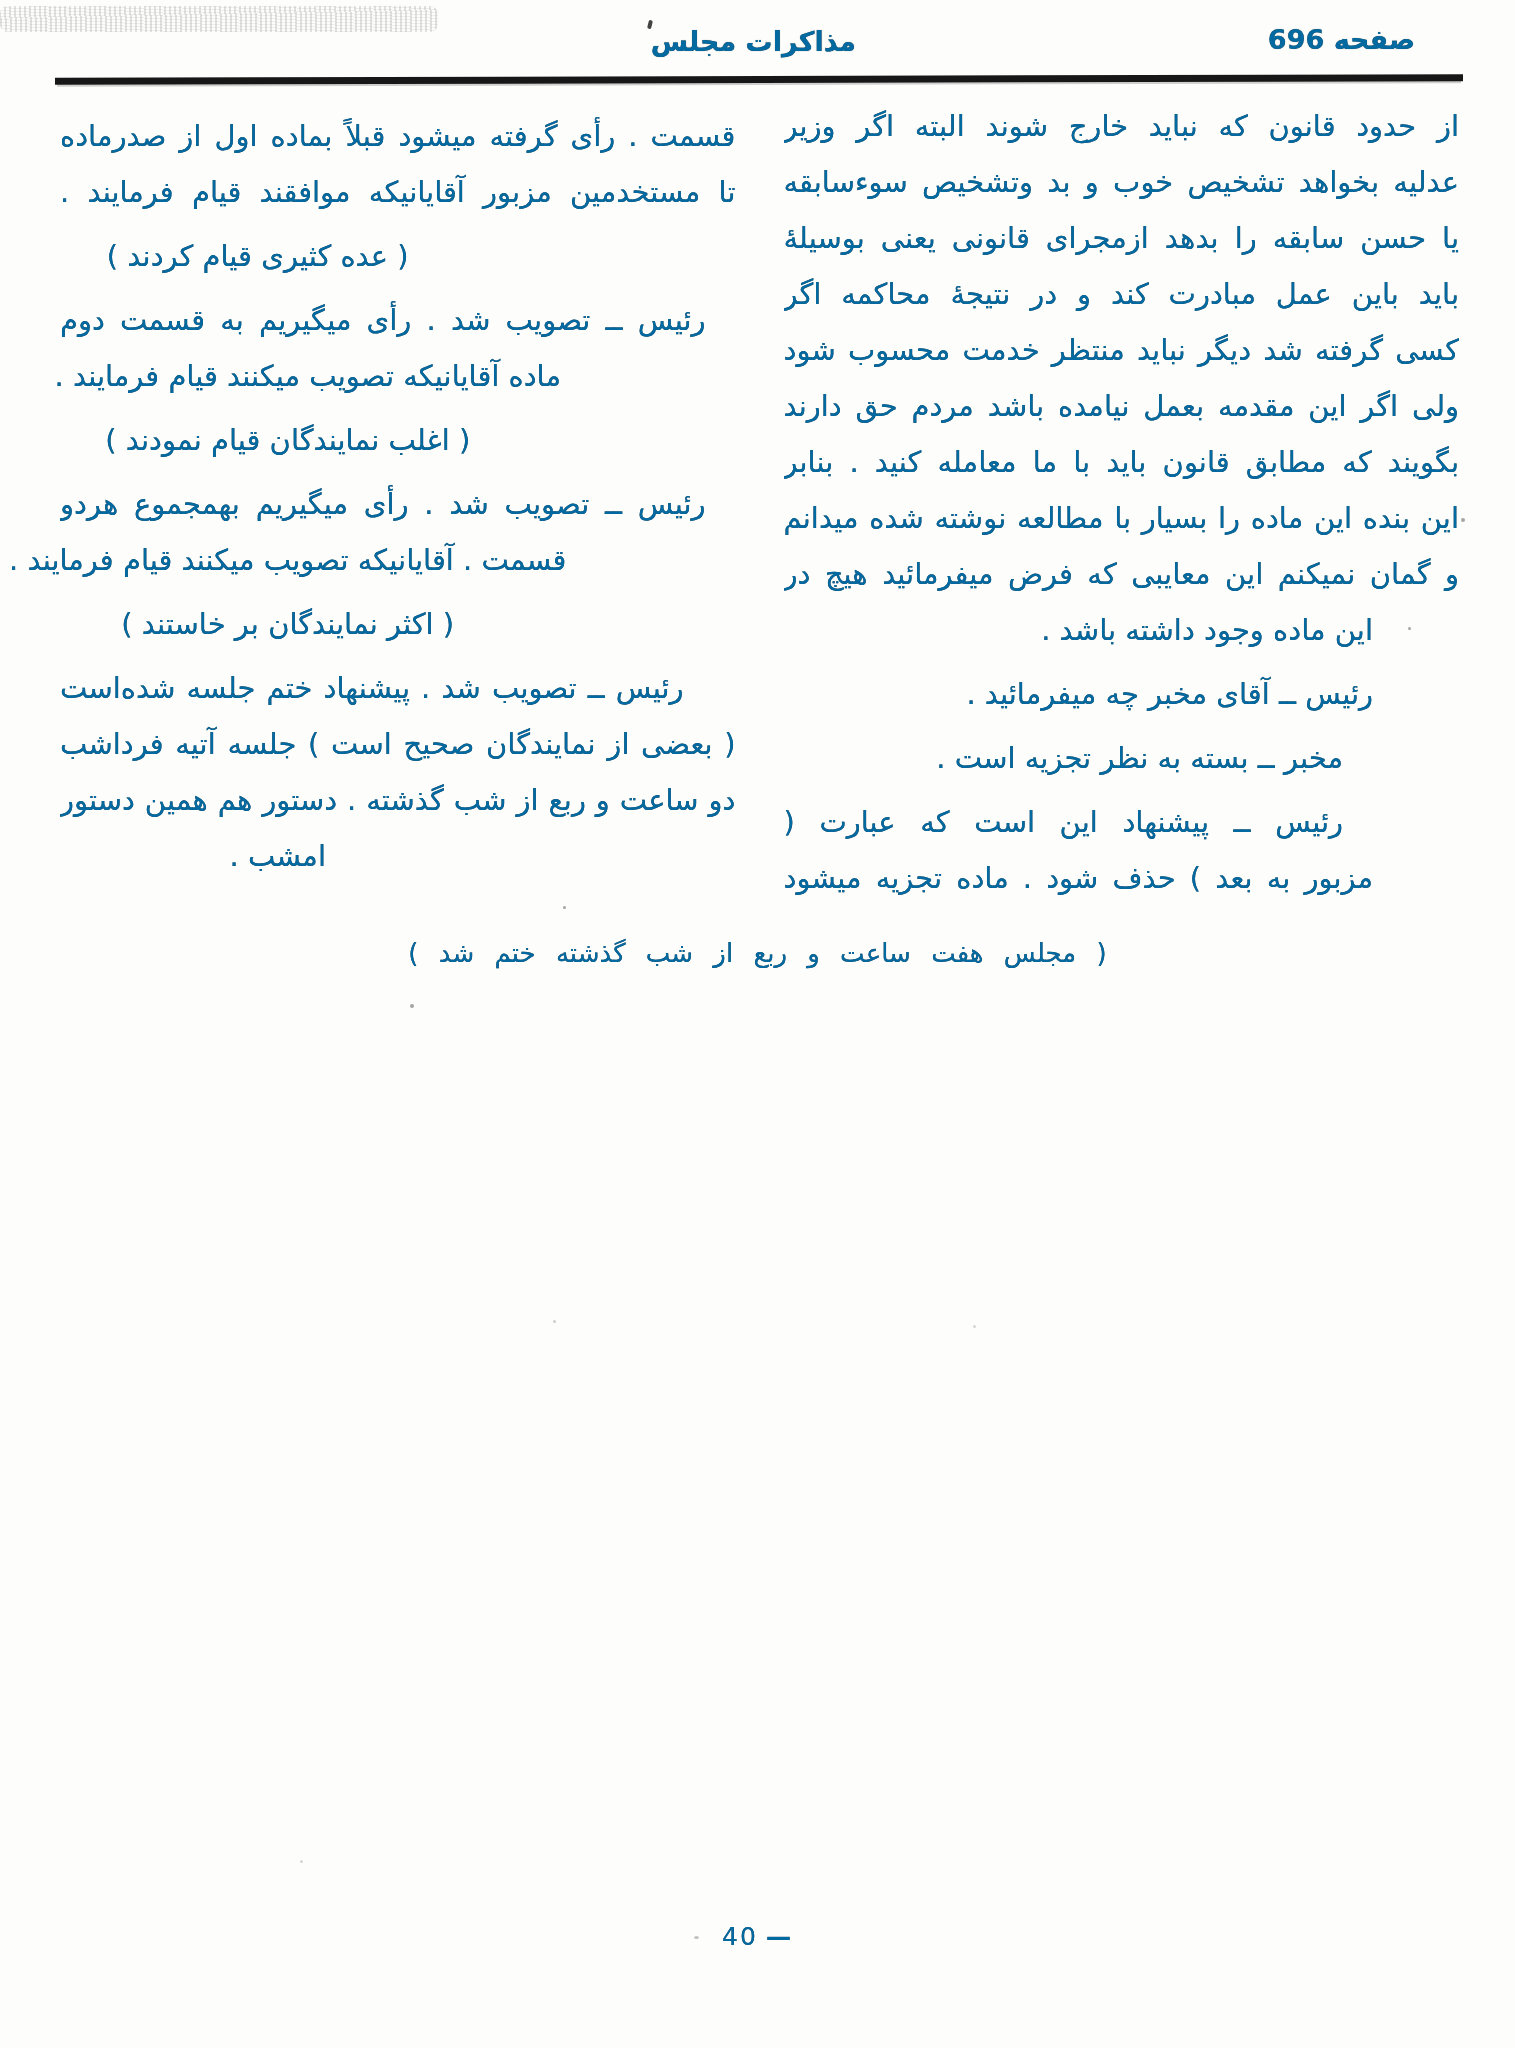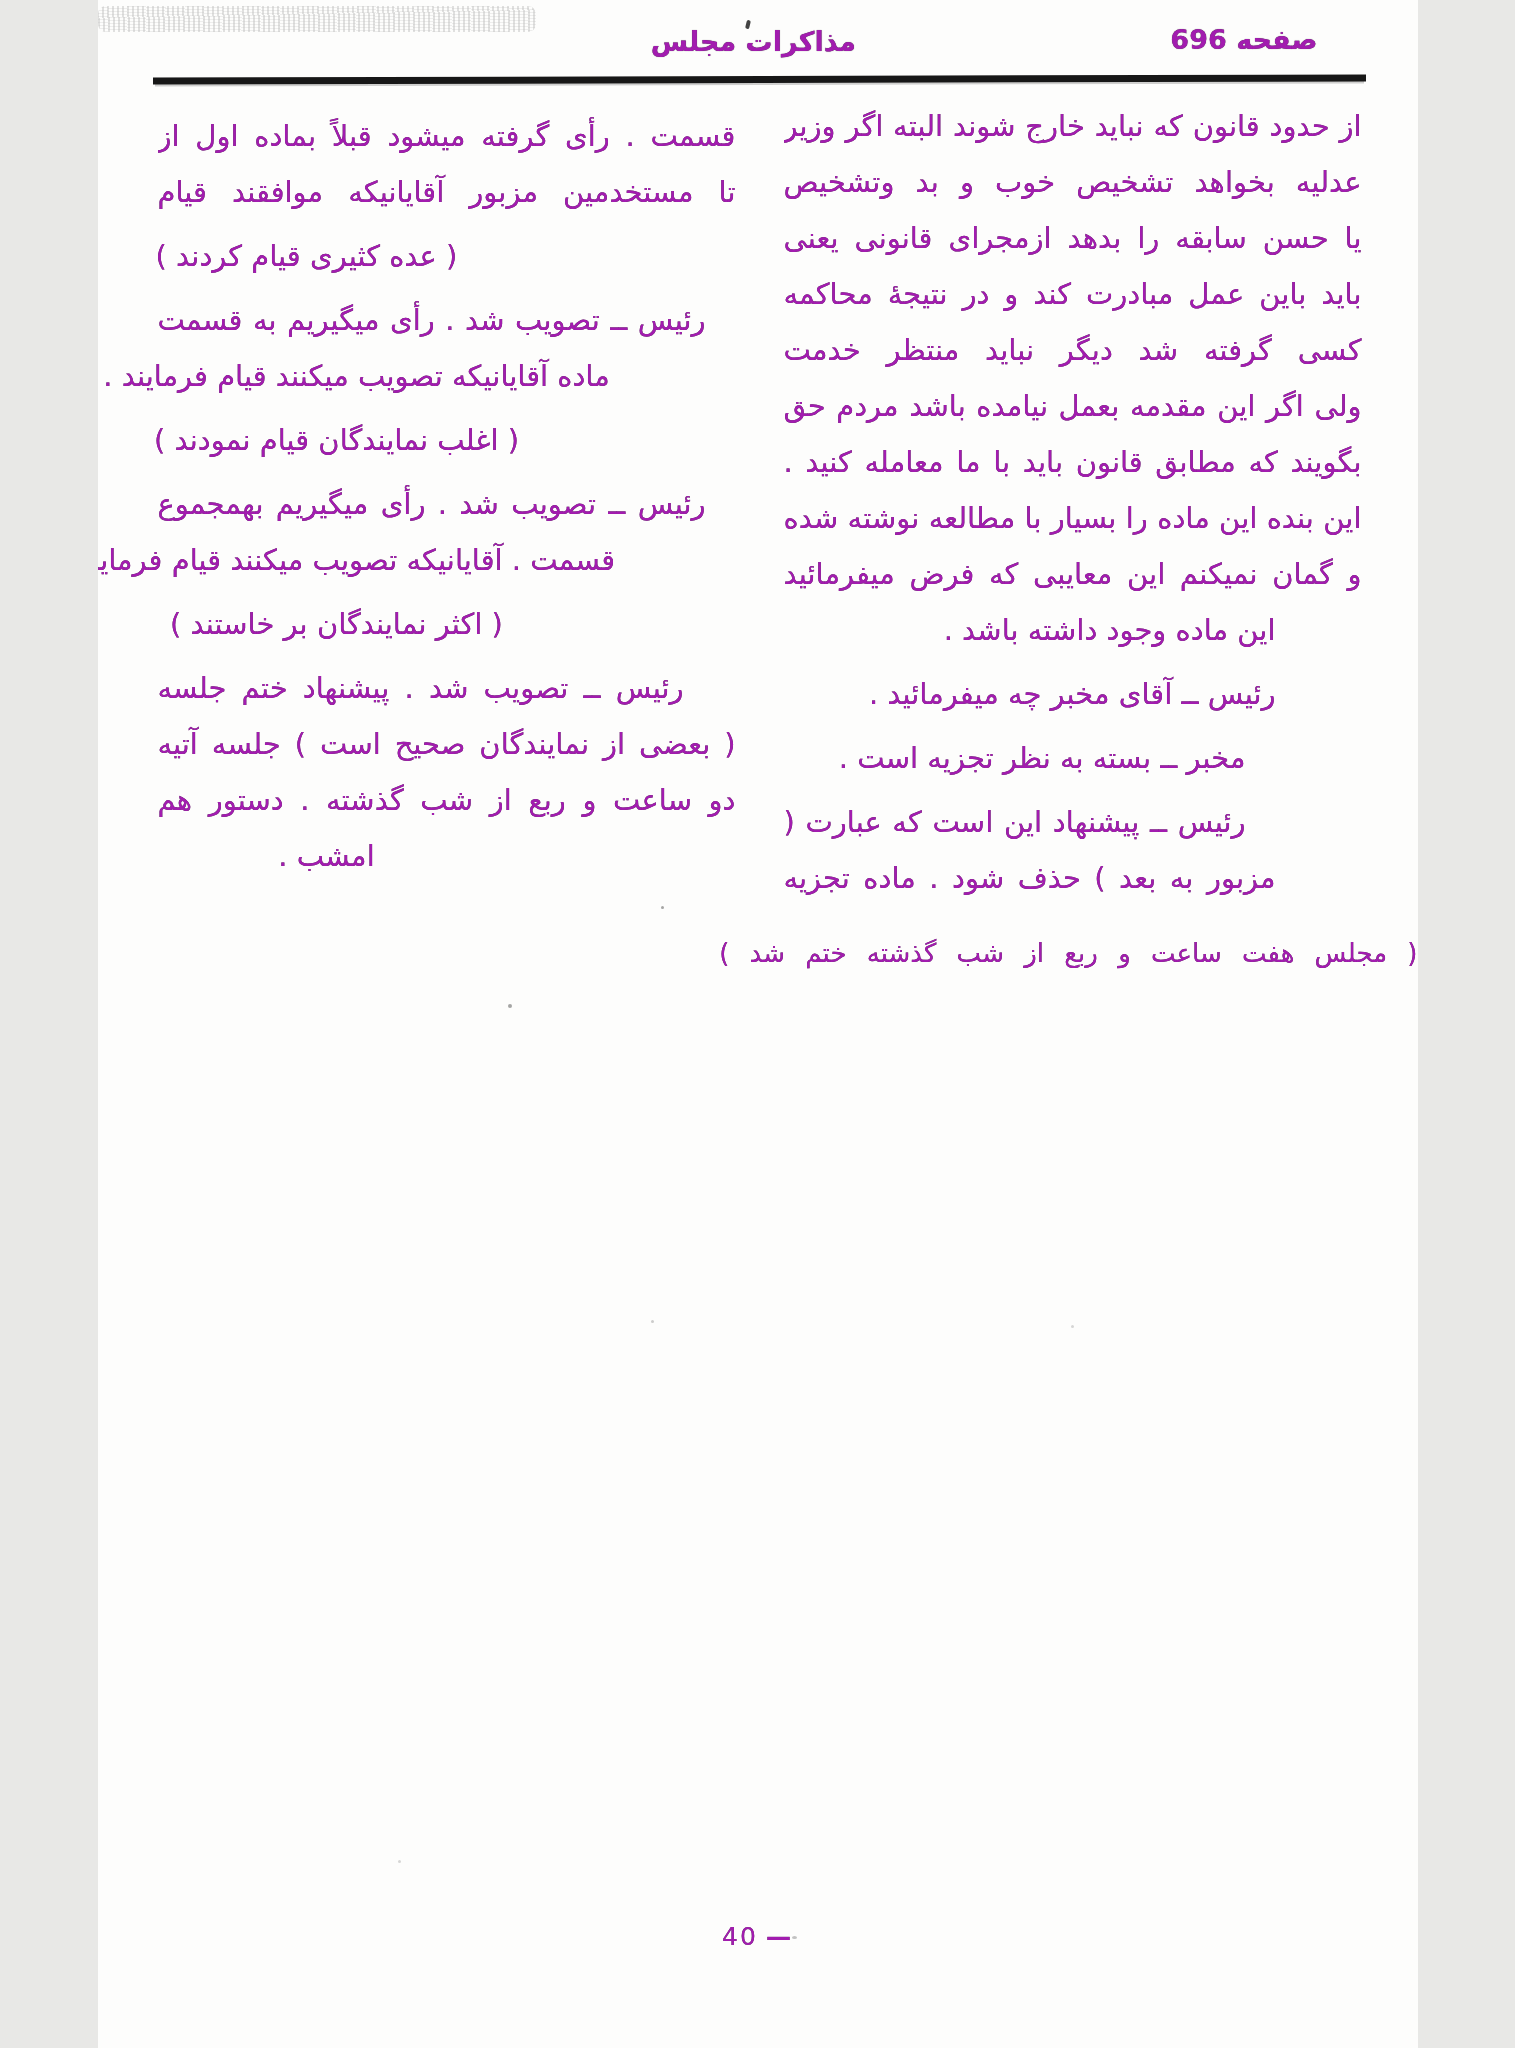--- a/index.html
+++ b/index.html
@@ -1,23 +1,23 @@
 <!DOCTYPE html>
 <html lang="fa"><head>
 <meta charset="utf-8">
 <style>
   html,body{margin:0;padding:0;background:#e8e8e6;}
   .page{
     position:relative;
-    width:1320px;height:2048px;
+    width:1515px;height:2048px;
     margin:0 auto;
     background:#fdfdfc;
     overflow:hidden;
     font-family:"DejaVu Sans", sans-serif;
-    color:#a21caf;
+    color:#0369a1;
   }
   
   .hdr-title{
     position:absolute;top:26px;left:50%;transform:translateX(-52%);
     font-size:27px;font-weight:bold;letter-spacing:1px;white-space:nowrap;
     text-shadow:0 0 0.7px rgba(0,0,0,.85);
   }
   .hdr-page{
     position:absolute;top:24px;right:100px;
     font-size:27px;font-weight:bold;letter-spacing:2px;white-space:nowrap;
@@ -47,21 +47,21 @@
   .ind-sm{text-indent:30px;}
   .ind{text-indent:52px;}
   .gap{margin-top:8px;}
   .s90{transform:translateX(-90px);}
   .s110{transform:translateX(-110px);}
   .s120{transform:translateX(-120px);}
   .s140{transform:translateX(-140px);}
   
   .closing{
     position:absolute;top:938px;left:0;right:0;
-    font-size:26px;word-spacing:12px;
+    text-align:center;font-size:26px;word-spacing:12px;
     text-shadow:0 0 0.6px rgba(10,10,10,.8);
   }
   .footer{
     position:absolute;top:1922px;left:0;width:100%;
     text-align:center;font-size:25px;letter-spacing:2px;
     text-shadow:0 0 0.5px rgba(10,10,10,.7);
   }
   .footer .dash{padding-left:8px;font-weight:bold;}
   
   .noise-band{

